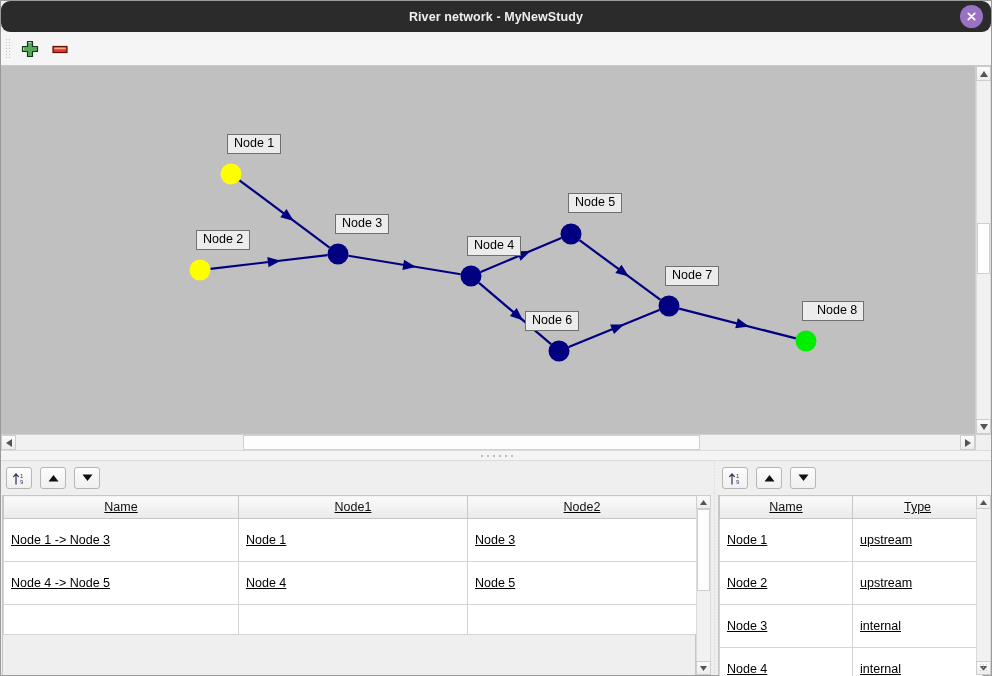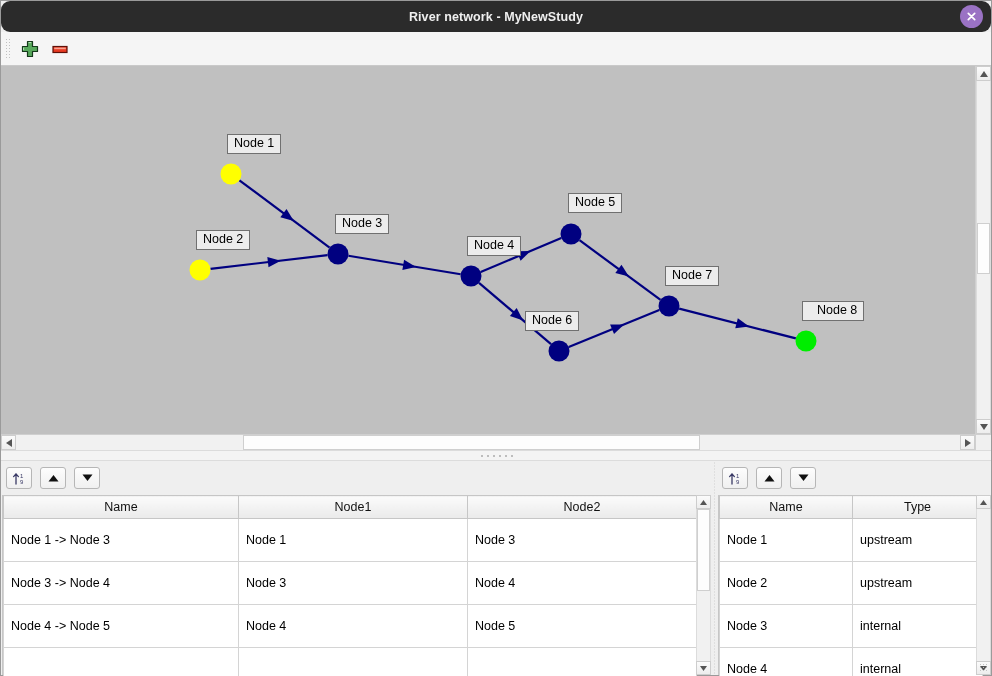--- a/index.html
+++ b/index.html
@@ -171,21 +171,21 @@
   }
   .sq-btn {
     width: 26px; height: 22px;
     background: linear-gradient(#fdfdfd,#f0f0f0);
     border: 1px solid #b6b6b6;
     border-radius: 3px;
     display:flex; align-items:center; justify-content:center;
     cursor:pointer;
   }
 
-  .table-area { flex:1 1 auto; display:flex; min-height:0; padding-left:1px;}
+  .table-area { flex:1 1 auto; display:flex; min-height:0; padding-left:1px;text-decoration:underline;}
   .table-scrollzone { flex:1 1 auto; min-width:0; display:flex; flex-direction:column;}
   table.grid {
     border-collapse: collapse;
     width: 100%;
     table-layout: fixed;
     background: #fff;
   }
   table.grid th {
     background: linear-gradient(#fbfbfb,#eaeaea);
     border: 1px solid #c6c6c6;
@@ -386,25 +386,20 @@
                   <th style="width: 229px; margin-top: 32px;">Node2</th>
                 </tr>
               </thead>
             <tbody id="branches-body">
                 <tr>
                   <td>Node 1 -&gt; Node 3</td>
                   <td>Node 1</td>
                   <td>Node 3</td>
                 </tr>
                 <tr>
-                  <td>Node 3 -&gt; Node 4</td>
-                  <td>Node 3</td>
-                  <td>Node 4</td>
-                </tr>
-                <tr>
                   <td>Node 4 -&gt; Node 5</td>
                   <td>Node 4</td>
                   <td>Node 5</td>
                 </tr>
                 <tr>
                   <td class="empty-row"></td>
                   <td class="empty-row"></td>
                   <td class="empty-row"></td>
                 </tr>
               </tbody>

